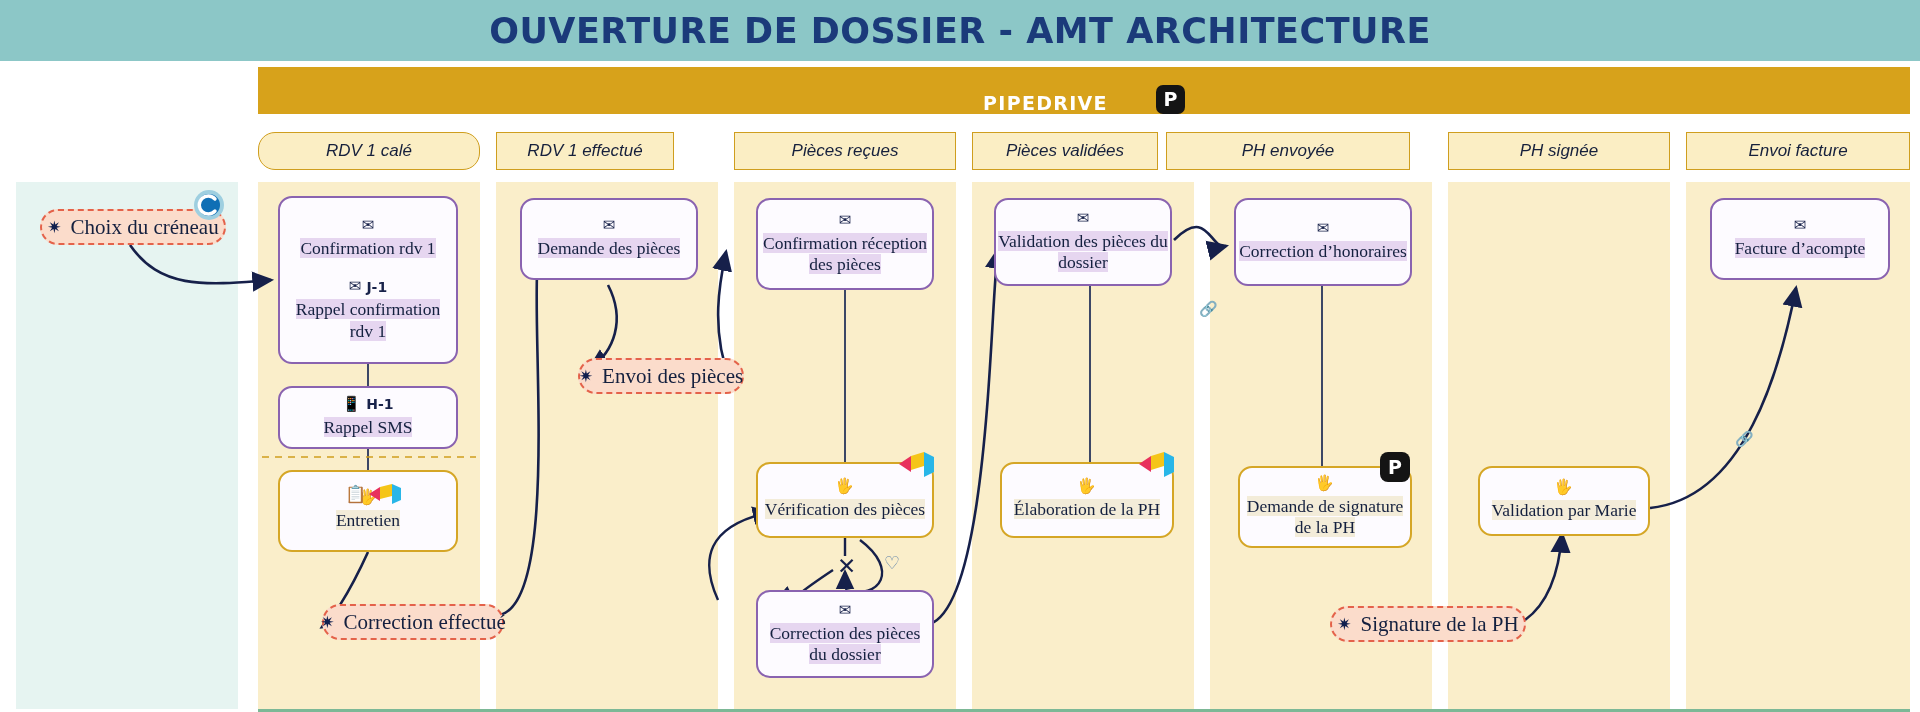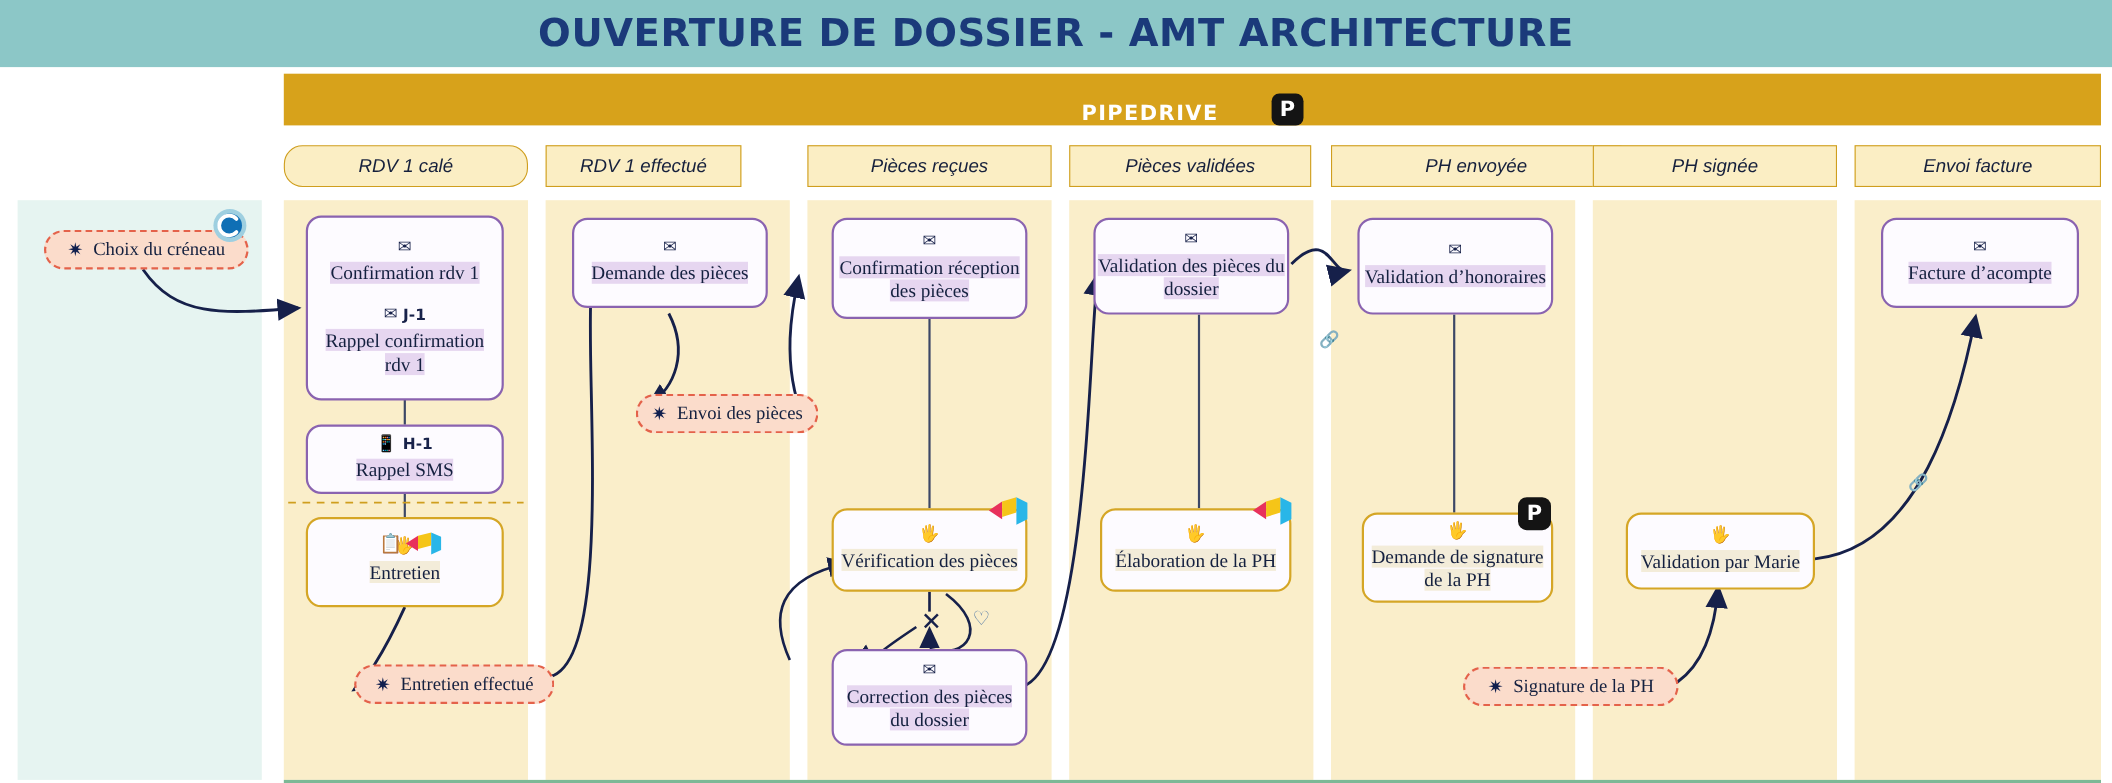--- a/index.html
+++ b/index.html
@@ -115,21 +115,21 @@
   .event {
     position: absolute;
     background: #fbdccb;
     border: 2px dashed #e4624a;
     border-radius: 18px;
     display: flex; align-items: center; justify-content: center; gap: 9px;
     padding: 0 14px;
     z-index: 6;
   }
   .event .estar { font-size: 17px; color: #101f4e; line-height: 1; }
-  .event .elabel { font-size: 17px; color: #14203f; white-space: nowrap; }
+  .event .elabel { font-size: 21px; color: #14203f; white-space: nowrap; }
 
   
   .calendly {
     position: absolute; z-index: 8;
     width: 34px; height: 34px;
   }
   .deco-icons {
     position: absolute; z-index: 8;
     display: flex; align-items: center; gap: 2px;
     font-size: 17px; line-height: 1;
@@ -166,24 +166,24 @@
 
   <div class="stage-head" style="left:258px;  top:132px; width:222px;border-radius:17px;">
       <span>RDV 1 calé</span>
     </div>
   <div class="stage-head" style="left:496px;  top:132px; width:178px;">
       <span>RDV 1 effectué</span>
     </div>
   <div class="stage-head" style="left:734px;  top:132px; width:222px;">
       <span>Pièces reçues</span>
     </div>
-  <div class="stage-head" style="left:972px;  top:132px; width:220px;justify-content:center;">
+  <div class="stage-head" style="left:972px;  top:132px; width:186px;justify-content:center;">
       <span>Pièces validées</span>
     </div>
-  <div class="stage-head" style="left:1210px; top:132px; width:264px;">
+  <div class="stage-head" style="left:1166px; top:132px; width:244px;">
       <span>PH envoyée</span>
     </div>
   <div class="stage-head" style="left:1448px; top:132px; width:222px;">
       <span>PH signée</span>
     </div>
   <div class="stage-head" style="left:1686px; top:132px; width:224px;">
       <span>Envoi facture</span>
     </div>
 
   <div class="stage-body" style="left:258px;  width:222px;"></div>
@@ -269,21 +269,21 @@
     <span>📋</span>
     <svg width="34" height="22" viewBox="0 0 34 22">
       <polygon points="1,11 12,4 12,18" fill="#e8315c"></polygon>
       <polygon points="12,4 24,1 24,13 12,16" fill="#f5c518"></polygon>
       <polygon points="24,1 33,5 33,17 24,21" fill="#29b6e8"></polygon>
     </svg>
   </div>
 
   <div class="event" style="left:322px; top:604px; width:182px; height:36px;">
     <span class="estar">✷</span>
-    <span class="elabel">Entretien effectué</span>
+    <span class="elabel">Correction effectué</span>
   </div>
 
   <div class="event" style="left:40px; top:209px; width:186px; height:36px;">
     <span class="estar">✷</span>
     <span class="elabel">Choix du créneau</span>
   </div>
   <svg class="calendly" style="left:192px; top:188px;" viewBox="0 0 34 34">
     <circle cx="17" cy="17" r="15" fill="#9ecfe0"></circle>
     <circle cx="17" cy="17" r="11" fill="#0f6fb5"></circle>
     <path d="M23 11 A9 9 0 1 0 23 23" fill="none" stroke="#ffffff" stroke-width="3.4" stroke-linecap="round"></path>
@@ -332,21 +332,21 @@
   </div>
   <svg class="cube" style="left:1138px; top:450px;" width="38" height="28" viewBox="0 0 38 28">
     <polygon points="1,14 13,6 13,22" fill="#e8315c"></polygon>
     <polygon points="13,6 26,2 26,16 13,20" fill="#f5c518"></polygon>
     <polygon points="26,2 36,7 36,22 26,27" fill="#29b6e8"></polygon>
   </svg>
   <div class="clipicon" style="left:1199px; top:300px;">🔗</div>
 
   <div class="node msg" style="left:1234px; top:198px; width:178px; height:88px;">
     <div class="nicon">✉</div>
-    <div class="nlabel"><span class="hl">Validation d’honoraires</span></div>
+    <div class="nlabel"><span class="hl">Correction d’honoraires</span></div>
   </div>
 
   <div class="node manual" style="left:1238px; top:466px; width:174px; height:82px;">
     <div class="nicon">🖐</div>
     <div class="nlabel"><span class="hl">Demande de signature de la PH</span></div>
   </div>
   <div class="pd-logo badge" style="left:1380px; top:452px;">P</div>
 
   <div class="node manual" style="left:1478px; top:466px; width:172px; height:70px;">
     <div class="nicon">🖐</div>

